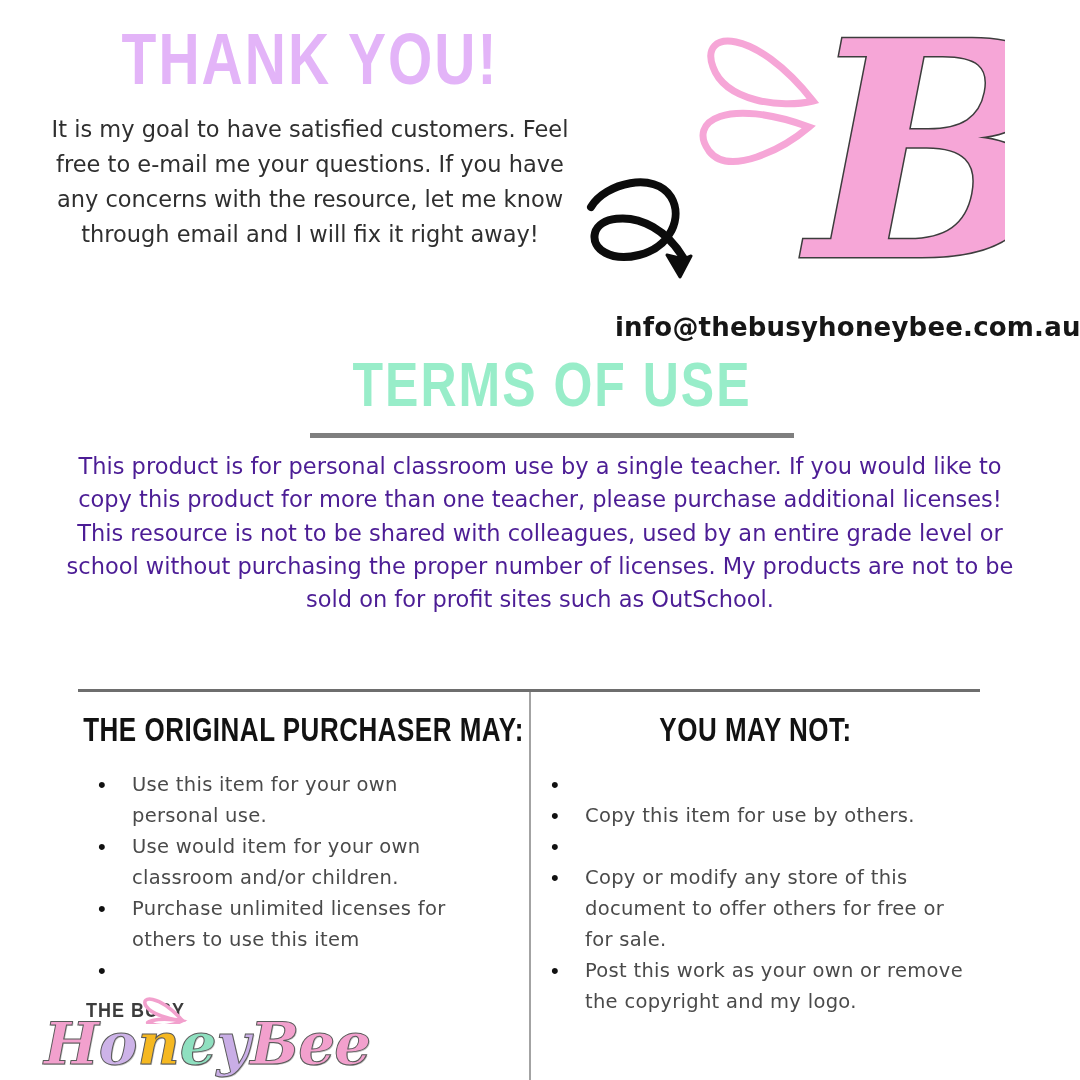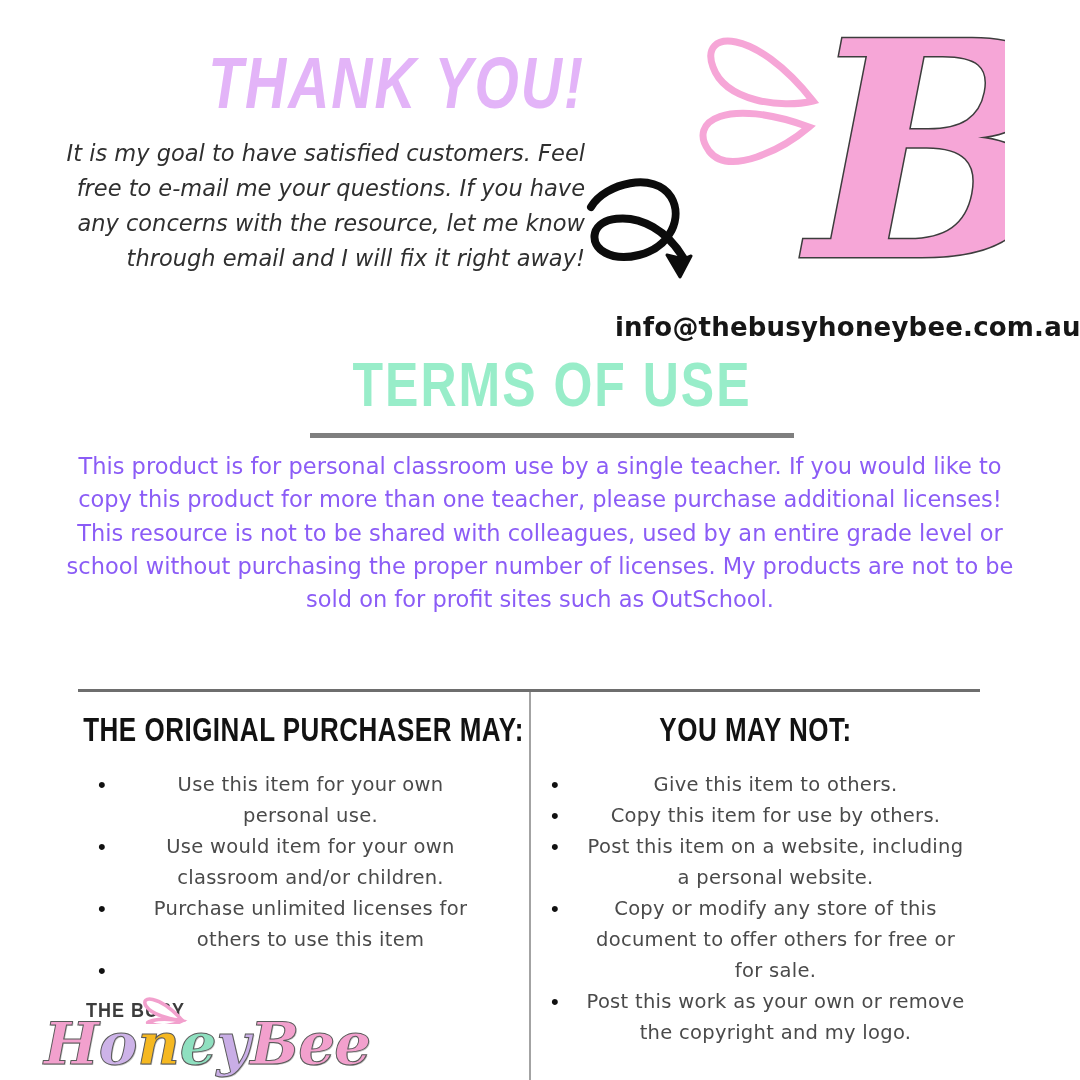--- a/index.html
+++ b/index.html
@@ -10,24 +10,23 @@
     width: 1080px;
     height: 1080px;
     background: #ffffff;
     overflow: hidden;
     margin: 0 auto;
   }
 
   
   .top-left {
     position: absolute;
-    left: 35px; top: 40px;
+    left: 35px; top: 16px;
     width: 550px;
-    text-align: right;
-    font-style: italic;
+    text-align: center;
   }
   .thank-you {
     display: inline-block;
     font-size: 57px;
     font-weight: 800;
     letter-spacing: 2px;
     transform: scaleY(1.28);
     transform-origin: top center;
     margin-bottom: 30px;
     font-family: "Liberation Sans", sans-serif;
@@ -92,21 +91,21 @@
     border-bottom: 4px solid #7f7f7f;
     font-family: "Liberation Sans", sans-serif;
   }
   .terms-body {
     position: absolute;
     left: 52px; top: 450px;
     width: 976px;
     text-align: center;
     font-size: 22.5px;
     line-height: 1.48;
-    color: #8b5cf6;
+    color: #4c1d95;
     font-family: "DejaVu Sans", sans-serif;
   }
 
   
   .columns {
     position: absolute;
     left: 78px; top: 641px;
     width: 902px;
     border-top: 3px solid #6e6e6e;
     display: flex;
@@ -137,21 +136,21 @@
   }
   ul.bullets .dot {
     width: 34px;
     flex: 0 0 34px;
     font-size: 22px;
     line-height: 31px;
     color: #111;
   }
   ul.bullets .li-text {
     flex: 1;
-    text-align: center;
+    text-align: left;
     font-size: 19.5px;
     line-height: 31px;
     color: #4a4a4a;
     font-family: "DejaVu Sans", sans-serif;
     font-weight: 400;
     letter-spacing: 0.3px;
   }
   .col-left ul.bullets .li-text { padding-right: 26px; }
 
   
@@ -240,29 +239,27 @@
         </li>
       </ul>
     </div>
     <div class="col col-right">
       <div class="col-heading">
         <span>YOU MAY NOT:</span>
       </div>
       <ul class="bullets">
         <li>
           <span class="dot">•</span>
-          <span class="li-text">Give this item to others.</span>
         </li>
         <li>
           <span class="dot">•</span>
           <span class="li-text">Copy this item for use by others.</span>
         </li>
         <li>
           <span class="dot">•</span>
-          <span class="li-text">Post this item on a website, including a personal website.</span>
         </li>
         <li>
           <span class="dot">•</span>
           <span class="li-text">Copy or modify any store of this document to offer others for free or for sale.</span>
         </li>
         <li>
           <span class="dot">•</span>
           <span class="li-text">Post this work as your own or remove the copyright and my logo.</span>
         </li>
       </ul>

